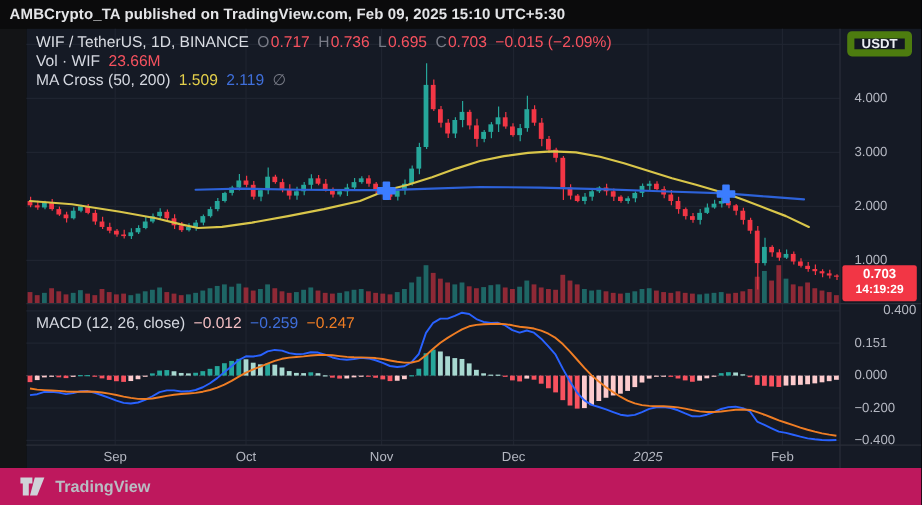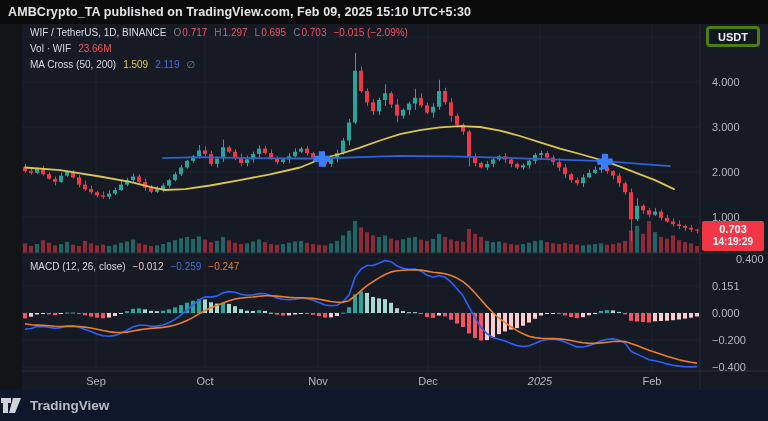--- a/index.html
+++ b/index.html
@@ -5,38 +5,38 @@
   html,body{margin:0;padding:0;background:#000;}
   *{box-sizing:border-box;font-family:"Liberation Sans",sans-serif;}
   .stage{position:relative;width:768px;height:421px;background:#0b0b0c;overflow:hidden;}
   .topbar{position:absolute;left:0;top:0;width:630px;height:24px;background:#0b0b0c;
           color:#e4e5e8;font-size:12.5px;font-weight:700;line-height:24px;padding-left:8px;letter-spacing:.1px;}
   .chart-bg{position:absolute;left:22px;top:24px;width:746px;height:366px;background:#151a25;}
   .left-strip{position:absolute;left:0;top:24px;width:22px;height:366px;background:#131416;}
   #chart-svg{position:absolute;left:0;top:0;width:768px;height:421px;}
   .overlay{position:absolute;inset:0;pointer-events:none;}
   .overlay > *{pointer-events:auto;}
-  .legend{position:absolute;display:flex;align-items:center;gap:7px;font-size:10px;color:#d5d8e0;white-space:nowrap;}
+  .legend{position:absolute;display:flex;align-items:center;gap:7px;font-size:13px;color:#d5d8e0;white-space:nowrap;}
   .lg-title{color:#dadde3;}
   .lg-gray{color:#787b86;}
   .lg-red{color:#f7525f;}
   .lg-yellow{color:#e3cf4a;}
   .lg-blue{color:#3f6fdb;}
   .lg-orange{color:#ef7d24;}
   .lg-pale{color:#f3bfc3;}
   .ohlc{display:inline-flex;gap:1px;}
-  .usdt-btn{position:absolute;left:706px;top:26px;width:54px;height:21px;border:3px solid #4d7c0f;border-radius:4px;
+  .usdt-btn{position:absolute;left:706px;top:26px;width:54px;height:21px;border:6px solid #4d7c0f;border-radius:4px;
             background:#131722;color:#eceef2;font-size:11px;font-weight:700;display:flex;align-items:center;justify-content:center;}
   .price-label{position:absolute;left:702px;top:221px;width:62px;background:#f23645;border-radius:2px;
                color:#fff;text-align:center;padding:2px 0 3px 0;}
   .price-label .pv{font-size:11px;font-weight:700;line-height:13px;}
   .price-label .cd{font-size:10px;font-weight:700;line-height:12px;}
   .tick{position:absolute;left:712px;font-size:11px;color:#b4b7c1;line-height:14px;}
   .ttick{position:absolute;top:375px;transform:translateX(-50%);font-size:11px;color:#b4b7c1;}
-  .footer{position:absolute;left:0;top:390px;width:768px;height:31px;background:#0f172a;display:flex;align-items:center;gap:7px;}
+  .footer{position:absolute;left:0;top:390px;width:768px;height:31px;background:#be185d;display:flex;align-items:center;padding-left:16px;gap:7px;}
   .footer .brand{color:#b9bcc3;font-size:13.5px;font-weight:700;}
 </style>
 </head>
 <body>
 
 <div class="stage">
 
   <div class="topbar">
     <span>AMBCrypto_TA published on TradingView.com, Feb 09, 2025 15:10 UTC+5:30</span>
   </div>
@@ -527,21 +527,21 @@
   <div class="overlay">
 
     <div class="legend" style="left:30px;top:27px;">
       <span class="lg-title">WIF / TetherUS, 1D, BINANCE</span>
       <span class="ohlc">
           <span class="lg-gray">O</span>
           <span class="lg-red">0.717</span>
         </span>
       <span class="ohlc">
           <span class="lg-gray">H</span>
-          <span class="lg-red">1.297</span>
+          <span class="lg-red">0.736</span>
         </span>
       <span class="ohlc">
           <span class="lg-gray">L</span>
           <span class="lg-red">0.695</span>
         </span>
       <span class="ohlc">
           <span class="lg-gray">C</span>
           <span class="lg-red">0.703</span>
         </span>
       <span class="lg-red">−0.015 (−2.09%)</span>

